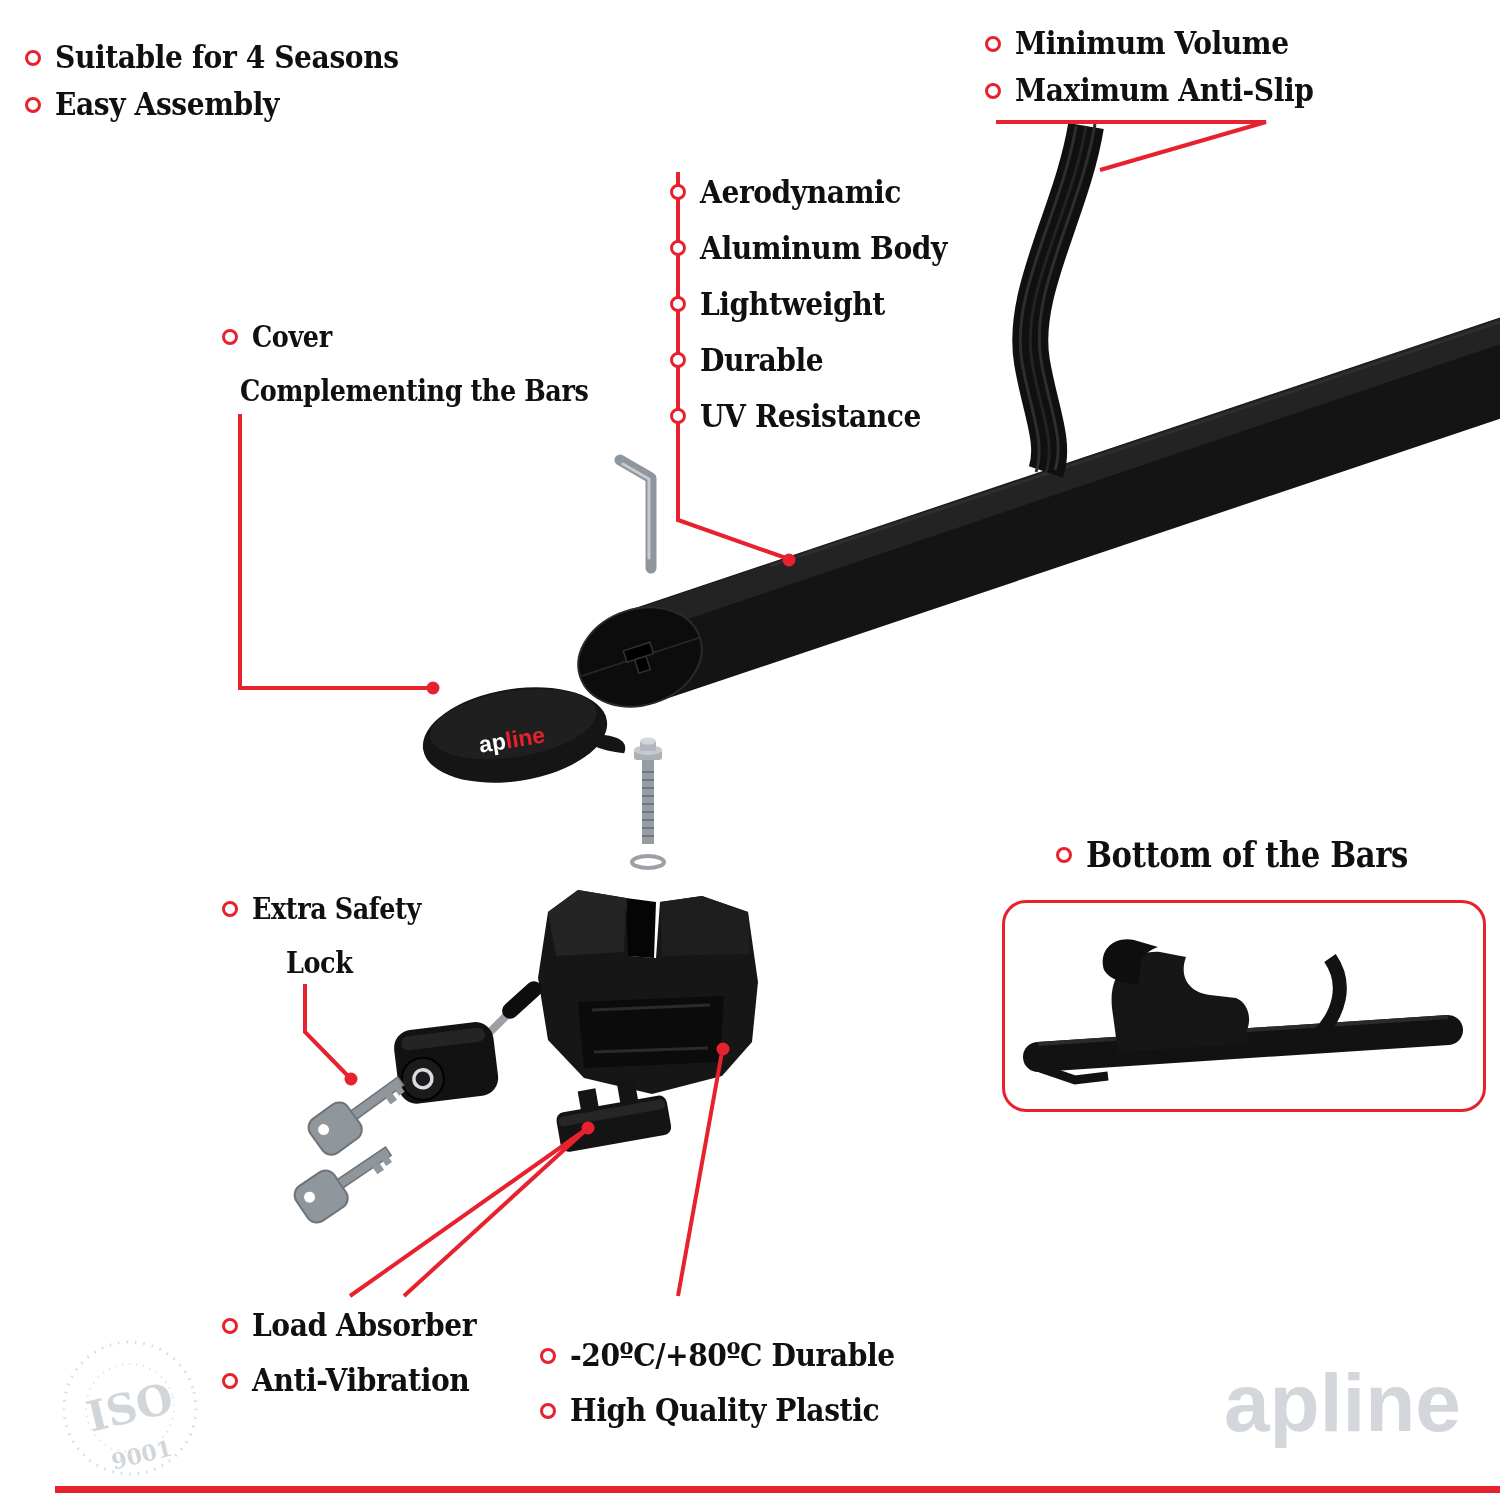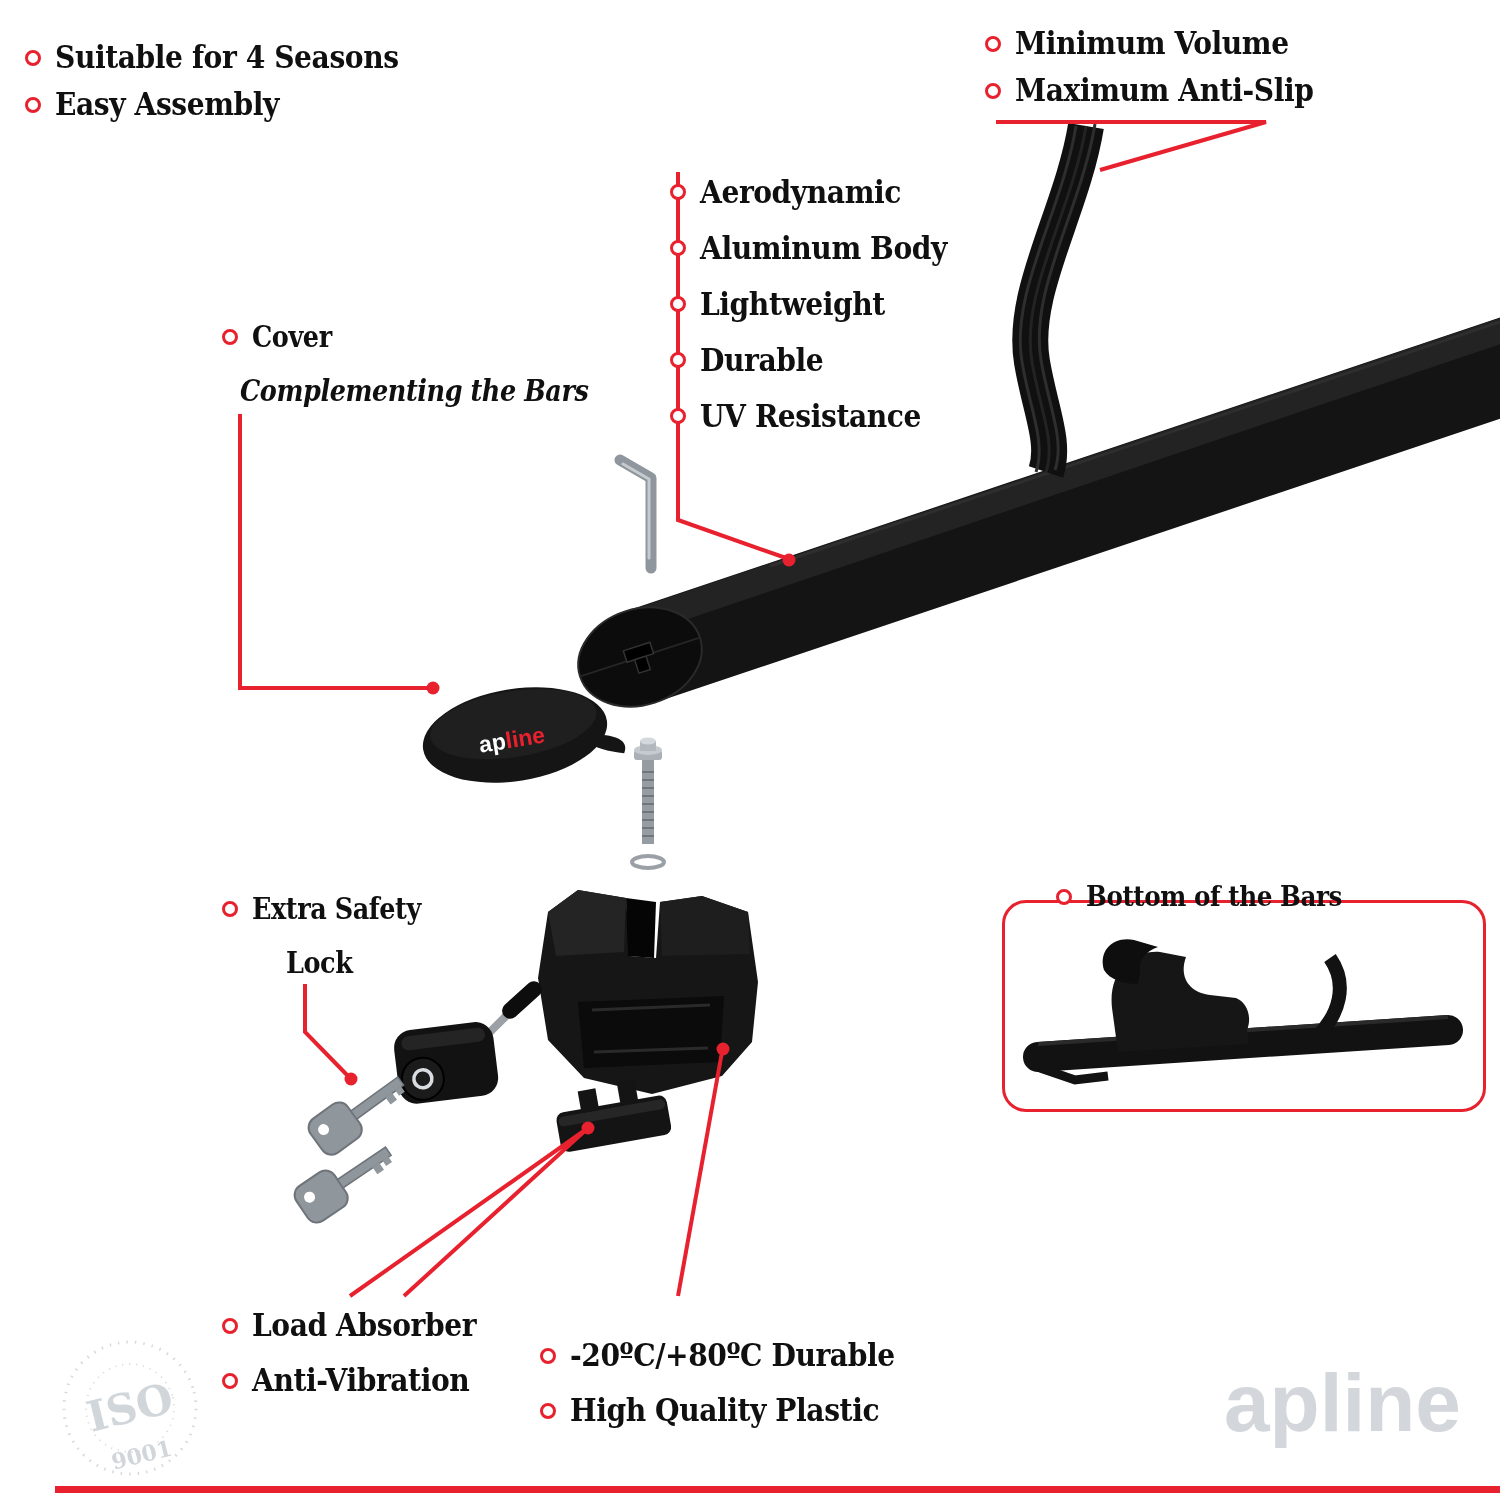--- a/index.html
+++ b/index.html
@@ -9,23 +9,23 @@
           font-family:"DejaVu Serif",serif;color:#101010;}
   .art{position:absolute;left:0;top:0;width:1500px;height:1500px;z-index:1;}
   .callout{position:absolute;z-index:3;font-weight:bold;}
   .item{display:flex;align-items:center;gap:14px;white-space:nowrap;}
   .txt{display:inline-block;transform:scaleX(0.88);transform-origin:0 50%;letter-spacing:-0.5px;}
   .marker{width:10px;height:10px;border:3px solid var(--accent);border-radius:50%;
           background:#fff;flex:0 0 auto;}
   .c-small .item{font-size:32px;line-height:47px;}
   .c-list  .item{font-size:32px;line-height:56px;}
   .c-two   .item{font-size:29px;line-height:54px;}
-  .c-big   .item{font-size:28px;line-height:46px;margin-top:42px;}
+  .c-big   .item{font-size:35px;line-height:46px;}
   .c-bottom .item{font-size:32px;line-height:55px;align-items:center;}
-  .indent18{padding-left:18px;font-style:italic;}
+  .indent18{padding-left:18px;}
   .indent64{padding-left:64px;}
   .box{position:absolute;left:1002px;top:900px;width:478px;height:206px;
        border:3px solid var(--accent);border-radius:24px;z-index:2;pointer-events:none;}
   .watermark{position:absolute;left:1224px;top:1356px;z-index:1;
              font-family:"Liberation Sans",sans-serif;font-weight:bold;
              font-size:82px;color:#d3d7db;}
   .redbar{position:absolute;left:55px;top:1486px;width:1445px;height:7px;
           background:var(--accent);z-index:2;}
   .cline{stroke:var(--accent);stroke-width:4;fill:none;}
   .cdot{fill:var(--accent);}

